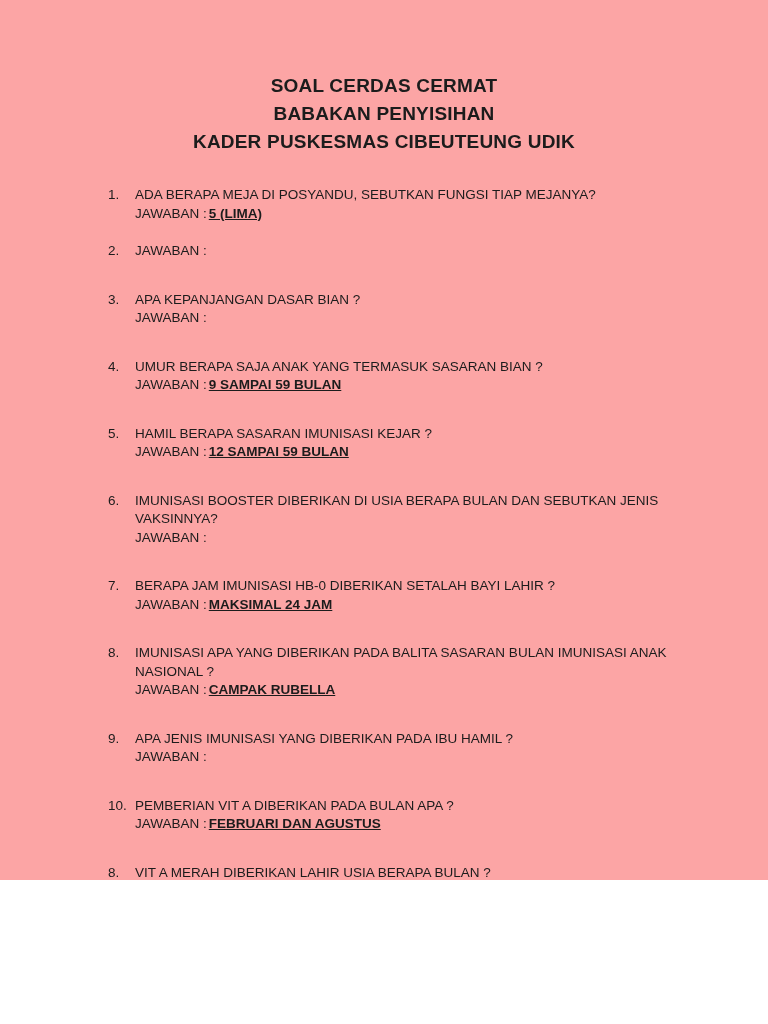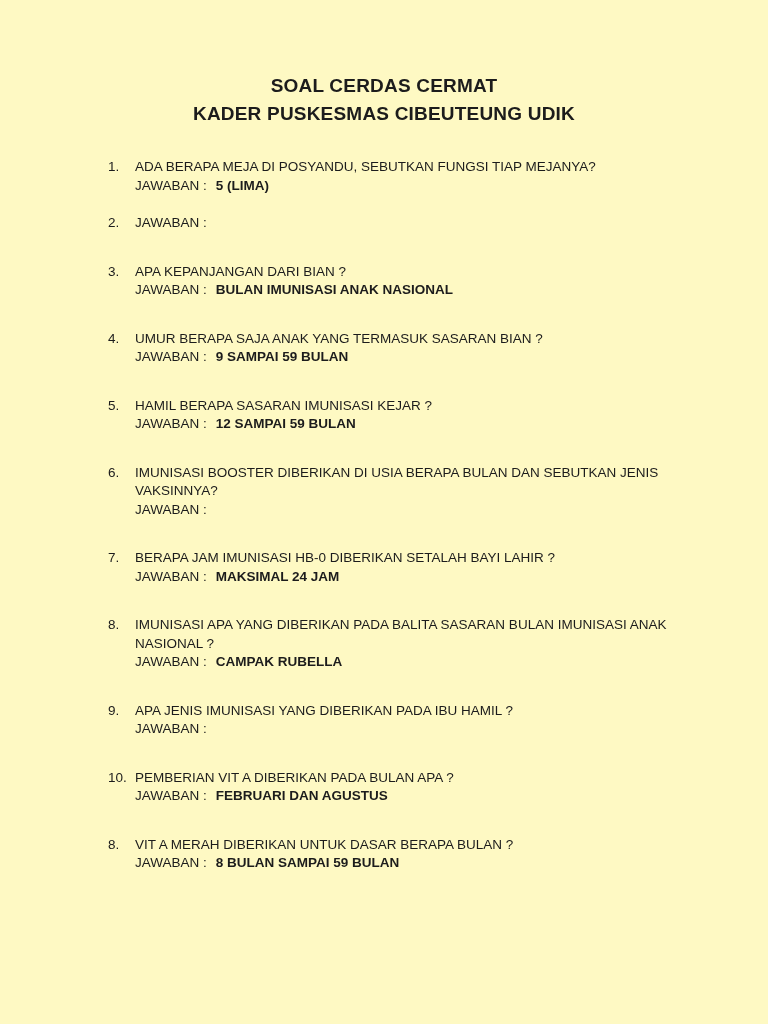--- a/index.html
+++ b/index.html
@@ -3,22 +3,22 @@
 <meta charset="utf-8">
 <style>
   html, body {
     margin: 0;
     padding: 0;
     background: #ffffff;
   }
   .page {
     position: relative;
     width: 768px;
-    height: 1024px;
-    background: #fef9c3;
+    height: 880px;
+    background: #fca5a5;
     overflow: hidden;
     font-family: "Liberation Sans", sans-serif;
     color: #1c1c1c;
   }
   .doc-title {
     padding-top: 72px;
     text-align: center;
     font-weight: bold;
     font-size: 19px;
     line-height: 28px;
@@ -51,37 +51,39 @@
   }
   .a-label {
     flex: 0 0 auto;
     white-space: pre;
   }
   .a-label.fixed {
     flex: 0 0 75px;
   }
   .a-value {
     font-weight: bold;
-    margin-left: 9px;
+    margin-left: 2px;
+    text-decoration: underline;
   }
   .a-multi-values {
     display: block;
   }
   .a-multi-values span {
     display: block;
     font-weight: bold;
   }
 </style>
 </head>
 <body>
 
 <div class="page">
 
   <div class="doc-title">
     <div>SOAL CERDAS CERMAT</div>
+    <div>BABAKAN PENYISIHAN</div>
     <div>KADER PUSKESMAS CIBEUTEUNG UDIK</div>
   </div>
 
   <div class="questions">
 
     <div class="q-block">
       <span class="q-num">1.</span>
       <span class="q-text">ADA BERAPA MEJA DI POSYANDU, SEBUTKAN FUNGSI TIAP MEJANYA?</span>
       <div class="a-line">
         <span class="a-label">JAWABAN :</span>
@@ -91,24 +93,23 @@
 
     <div class="q-block">
       <span class="q-num">2.</span>
       <div class="a-line a-multi">
         <span class="a-label fixed">JAWABAN :</span>
       </div>
     </div>
 
     <div class="q-block">
       <span class="q-num">3.</span>
-      <span class="q-text">APA KEPANJANGAN DARI BIAN ?</span>
+      <span class="q-text">APA KEPANJANGAN DASAR BIAN ?</span>
       <div class="a-line">
         <span class="a-label">JAWABAN :</span>
-        <span class="a-value">BULAN IMUNISASI ANAK NASIONAL</span>
       </div>
     </div>
 
     <div class="q-block">
       <span class="q-num">4.</span>
       <span class="q-text">UMUR BERAPA SAJA ANAK YANG TERMASUK SASARAN BIAN ?</span>
       <div class="a-line">
         <span class="a-label">JAWABAN :</span>
         <span class="a-value">9 SAMPAI 59 BULAN</span>
       </div>
@@ -161,21 +162,21 @@
       <span class="q-num">10.</span>
       <span class="q-text">PEMBERIAN VIT A DIBERIKAN PADA BULAN APA ?</span>
       <div class="a-line">
         <span class="a-label">JAWABAN :</span>
         <span class="a-value">FEBRUARI DAN AGUSTUS</span>
       </div>
     </div>
 
     <div class="q-block">
       <span class="q-num">8.</span>
-      <span class="q-text">VIT A MERAH DIBERIKAN UNTUK DASAR BERAPA BULAN ?</span>
+      <span class="q-text">VIT A MERAH DIBERIKAN LAHIR USIA BERAPA BULAN ?</span>
       <div class="a-line">
         <span class="a-label">JAWABAN :</span>
         <span class="a-value">8 BULAN SAMPAI 59 BULAN</span>
       </div>
     </div>
 
   </div>
 </div>
 
 </body></html>

